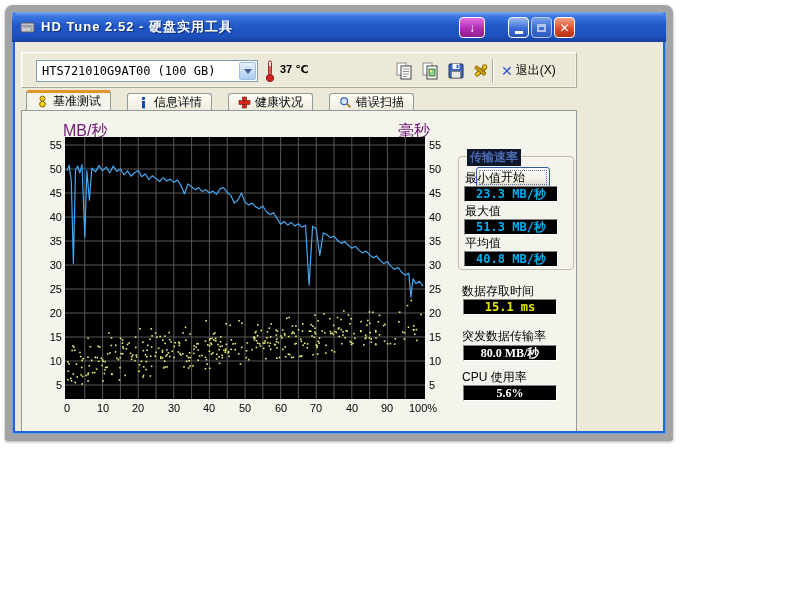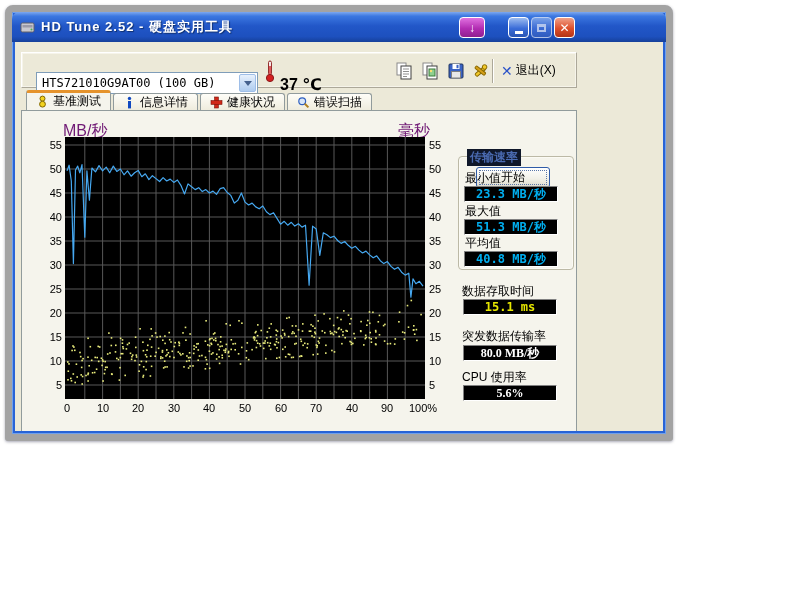--- a/index.html
+++ b/index.html
@@ -32,43 +32,43 @@
   
   .client { position:absolute; left:3px; top:30px; right:3px; bottom:3px;
             background:#ECE9D8; overflow:hidden; }
 
   
   .toolbar { position:absolute; left:6px; top:10px; width:556px; height:36px;
              background:#ECE9D8;
              border:1px solid; border-color:#FFFFFF #ACA899 #ACA899 #FFFFFF;
              box-shadow:inset 0 0 0 1px #F6F4EA; }
   .drive-combo { position:absolute; left:14px; top:7px; width:222px; height:22px;
-                 background:#FFFFFF; border:1px solid #7F9DB9; display:flex; align-items:center;margin-top:12px; }
+                 background:#FFFFFF; border:1px solid #7F9DB9; display:flex; align-items:center; }
   .drive-text { flex:1; font-family:"DejaVu Sans Mono","Liberation Mono",monospace;
                 font-size:12px; color:#000; padding-left:5px; white-space:nowrap; overflow:hidden; }
   .combo-arrow { width:17px; height:18px; margin-right:1px; border:1px solid #9EBEE8; border-radius:2px;
                  background:linear-gradient(180deg,#E8F1FC,#C4DAF5 60%,#AFCCEF);
                  display:flex; align-items:center; justify-content:center; }
   .combo-arrow span { width:0; height:0; border-left:4px solid transparent;
                       border-right:4px solid transparent; border-top:5px solid #44618E; }
   .therm { position:absolute; left:242px; top:6px; width:12px; height:24px; }
-  .temp-text { position:absolute; left:258px; top:22px; font-size:16px; font-weight:bold; color:#000; }
+  .temp-text { position:absolute; left:258px; top:10px; font-size:11px; font-weight:bold; color:#000; }
   .tool-ico { position:absolute; top:8px; width:20px; height:20px; cursor:default; }
   .sep { position:absolute; left:470px; top:6px; width:2px; height:24px;
          border-left:1px solid #ACA899; border-right:1px solid #FFFFFF; }
   .exit-btn { position:absolute; left:479px; top:9px; display:flex; align-items:center; gap:3px; }
   .exit-x { color:#2A52C8; font-size:14px; font-weight:900; line-height:14px; }
   .exit-label { font-size:12px; color:#000; }
 
   
   .tabstrip { position:absolute; left:11px; top:48px; height:20px; display:flex; align-items:flex-end; }
   .tab { display:flex; align-items:center; gap:4px; padding:0 9px; height:17px;
          border:1px solid #919B9C; border-bottom:none; border-radius:3px 3px 0 0;
          background:linear-gradient(180deg,#FEFDF8,#EFECDD); font-size:12px; color:#000;
-         margin-right:2px; }
+         margin-right:16px; }
   .tab.active { height:20px; background:#F5F4EC; border-top:3px solid #E5932C; padding-top:0; }
   .tab-ico { width:13px; height:13px; }
 
   
   .tabpage { position:absolute; left:6px; top:68px; width:556px; height:330px;
              background:#F5F4EC; border:1px solid #919B9C; }
 
   .axis-title { position:absolute; font-size:16px; color:#701a75; }
   .plot-wrap { position:absolute; left:43px; top:26px; width:360px; height:262px; background:#000; }
   .tick-label { position:absolute; font-size:11px; color:#000; height:14px; line-height:14px; }

